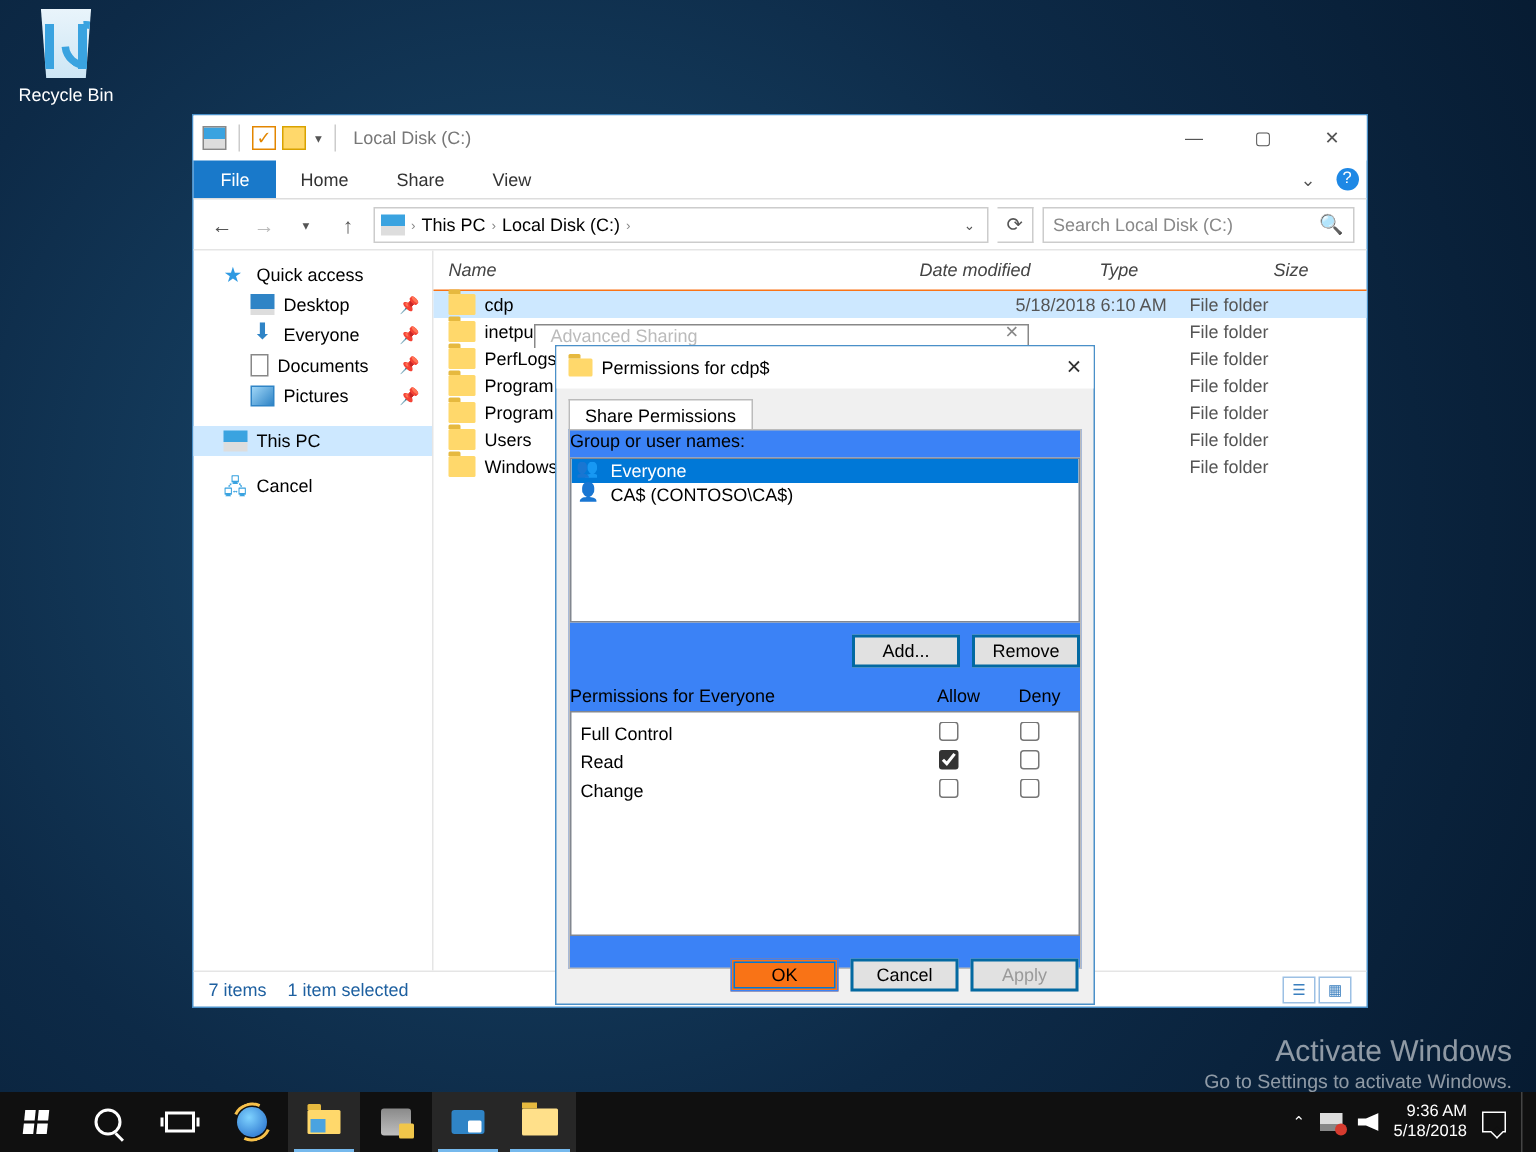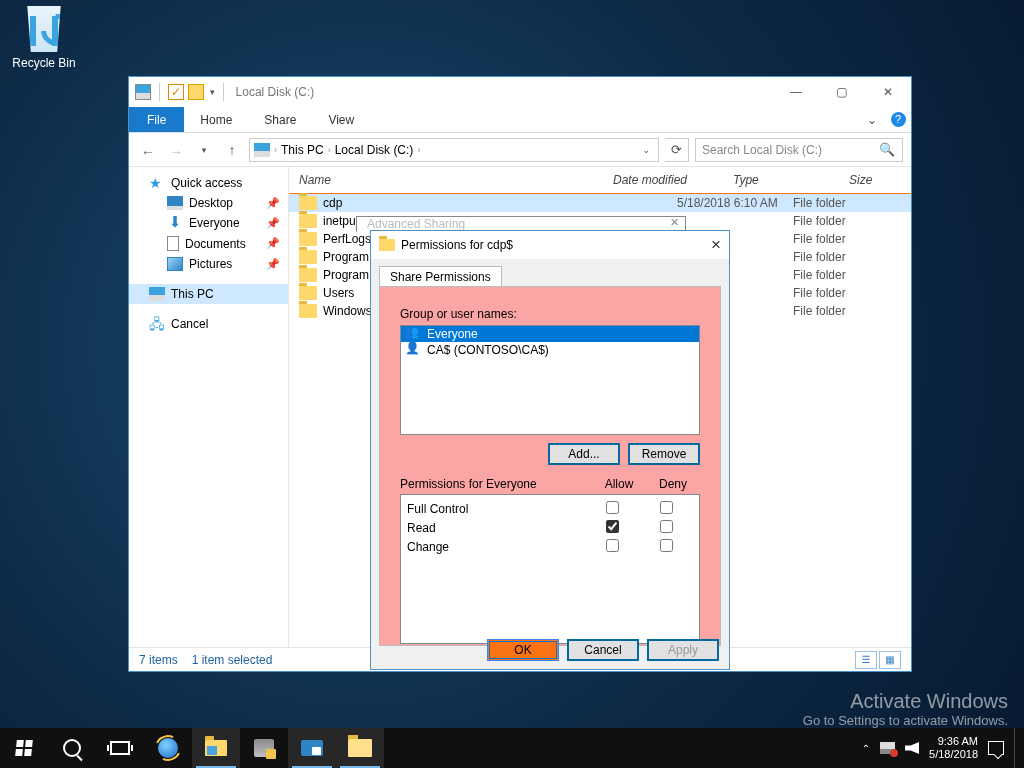--- a/index.html
+++ b/index.html
@@ -106,21 +106,21 @@
 
 .permdlg {
   position: absolute; left: 370px; top: 230px; width: 360px; height: 440px;
   background: #f0f0f0; border: 1px solid #4a90c9; font-size: 12px;
 }
 .permdlg .dlg-title { height: 28px; background: #fff; display: flex; align-items: center; padding: 0 8px; gap: 6px; }
 .permdlg .dlg-title .folder-ico { width: 16px; height: 12px; }
 .permdlg .dlg-title .close { margin-left: auto; font-size: 17px; color: #333; width: 30px; text-align: right; }
 .tabset { padding: 6px 8px 0 8px; }
 .tabset .tab { display: inline-block; background: #fff; border: 1px solid #bbb; border-bottom: none; padding: 3px 10px; font-size: 12px; position: relative; top: 1px; }
-.tab-body { border: 1px solid #bbb; background: #fca5a5; padding: 20px; height: 360px; position: relative; }
+.tab-body { border: 1px solid #bbb; background: #3b82f6; padding: 0; height: 360px; position: relative; }
 .grouplist { border: 1px solid #828790; background: #fff; height: 110px; margin-top: 4px; overflow: hidden; }
 .glrow { display: flex; align-items: center; gap: 6px; padding: 1px 4px; }
 .glrow.selected { background: #0078d7; color: #fff; }
 .user-ico { width: 16px; height: 14px; position: relative; }
 .user-ico.group::before { content: "👥"; font-size: 12px; position: absolute; left: -1px; top: -2px; }
 .user-ico.single::before { content: "👤"; font-size: 12px; position: absolute; left: 0; top: -2px; color: #2e7d32; }
 .btnrow { display: flex; justify-content: flex-end; gap: 8px; margin-top: 8px; }
 .dlgbtn { min-width: 72px; height: 22px; border: 2px solid #0369a1; background: #e1e1e1; font-size: 12px; }
 .dlgbtn.disabled { color: #9a9a9a; }
 .dlgbtn.primary { border: 1px solid #3b82f6; background: #f97316; outline: 1px solid #0078d7; outline-offset: -3px; margin-left: 24px; }

